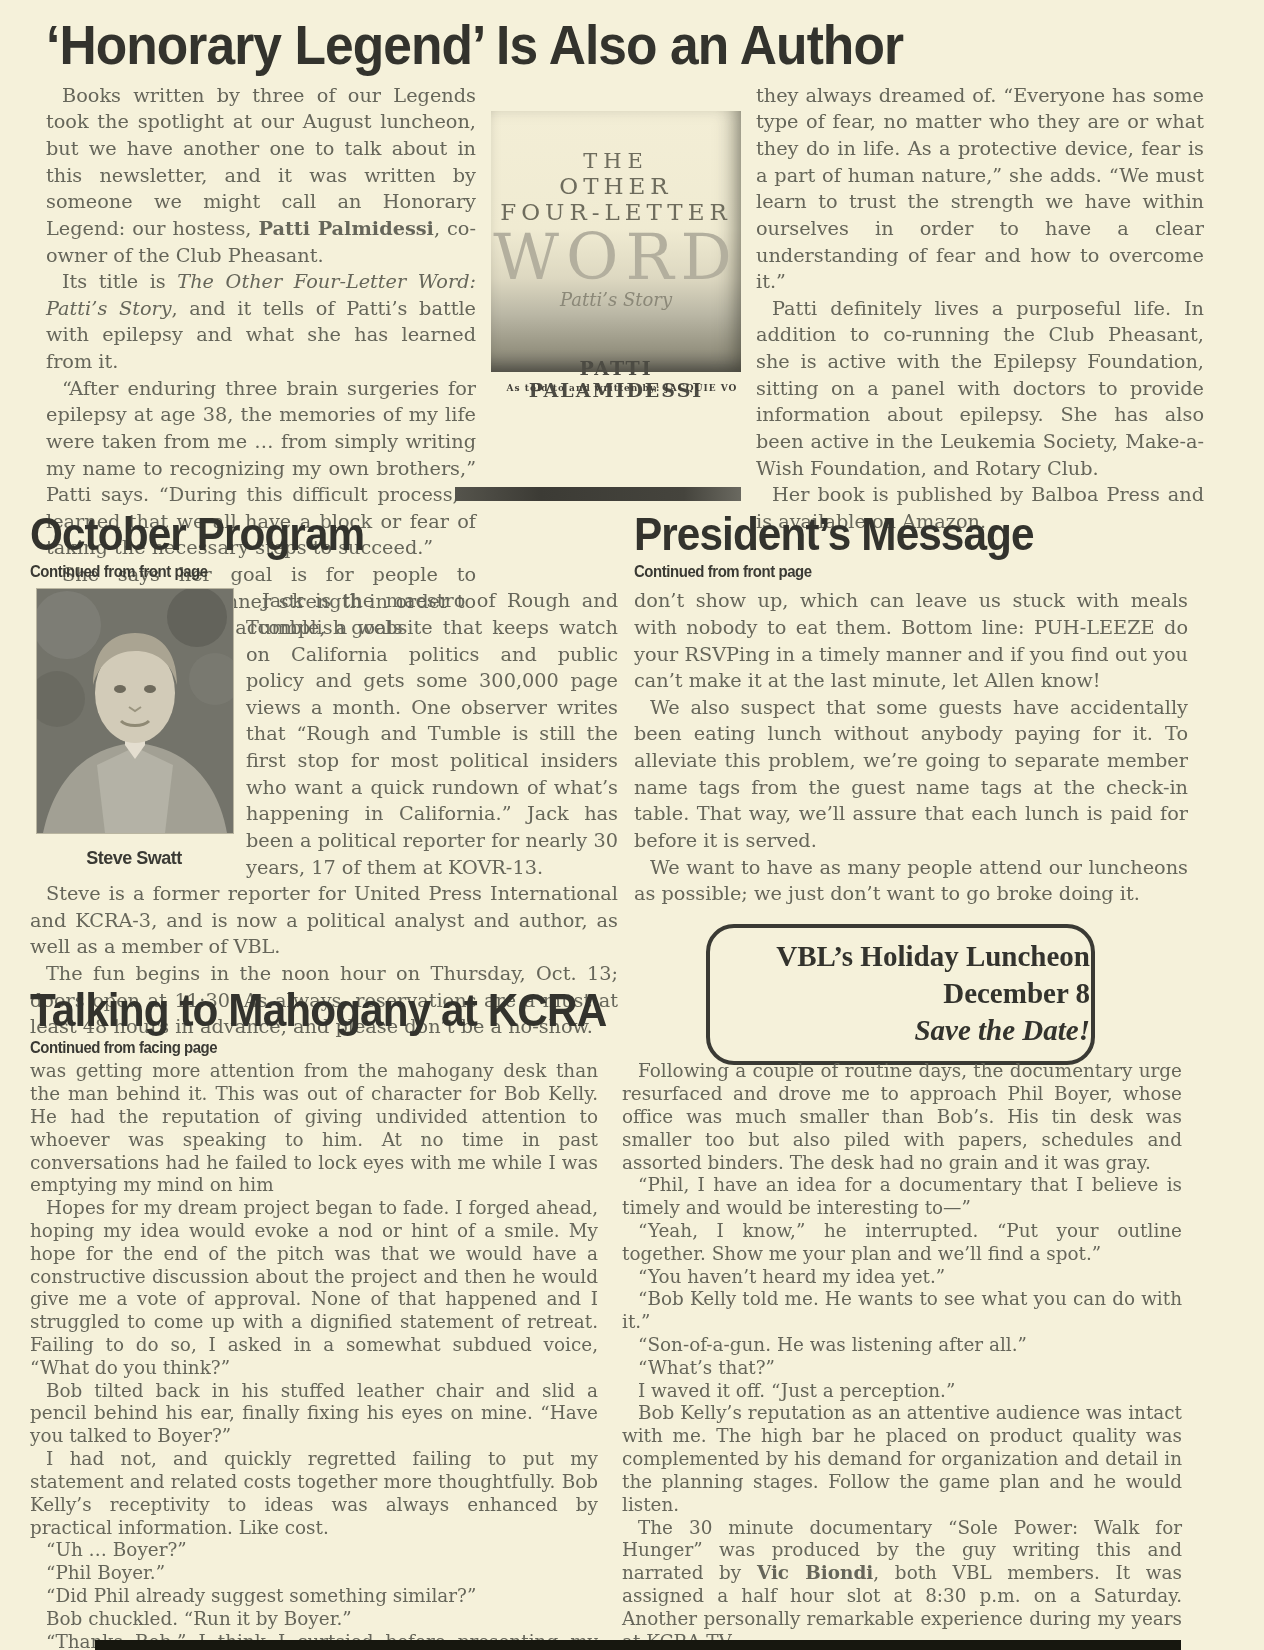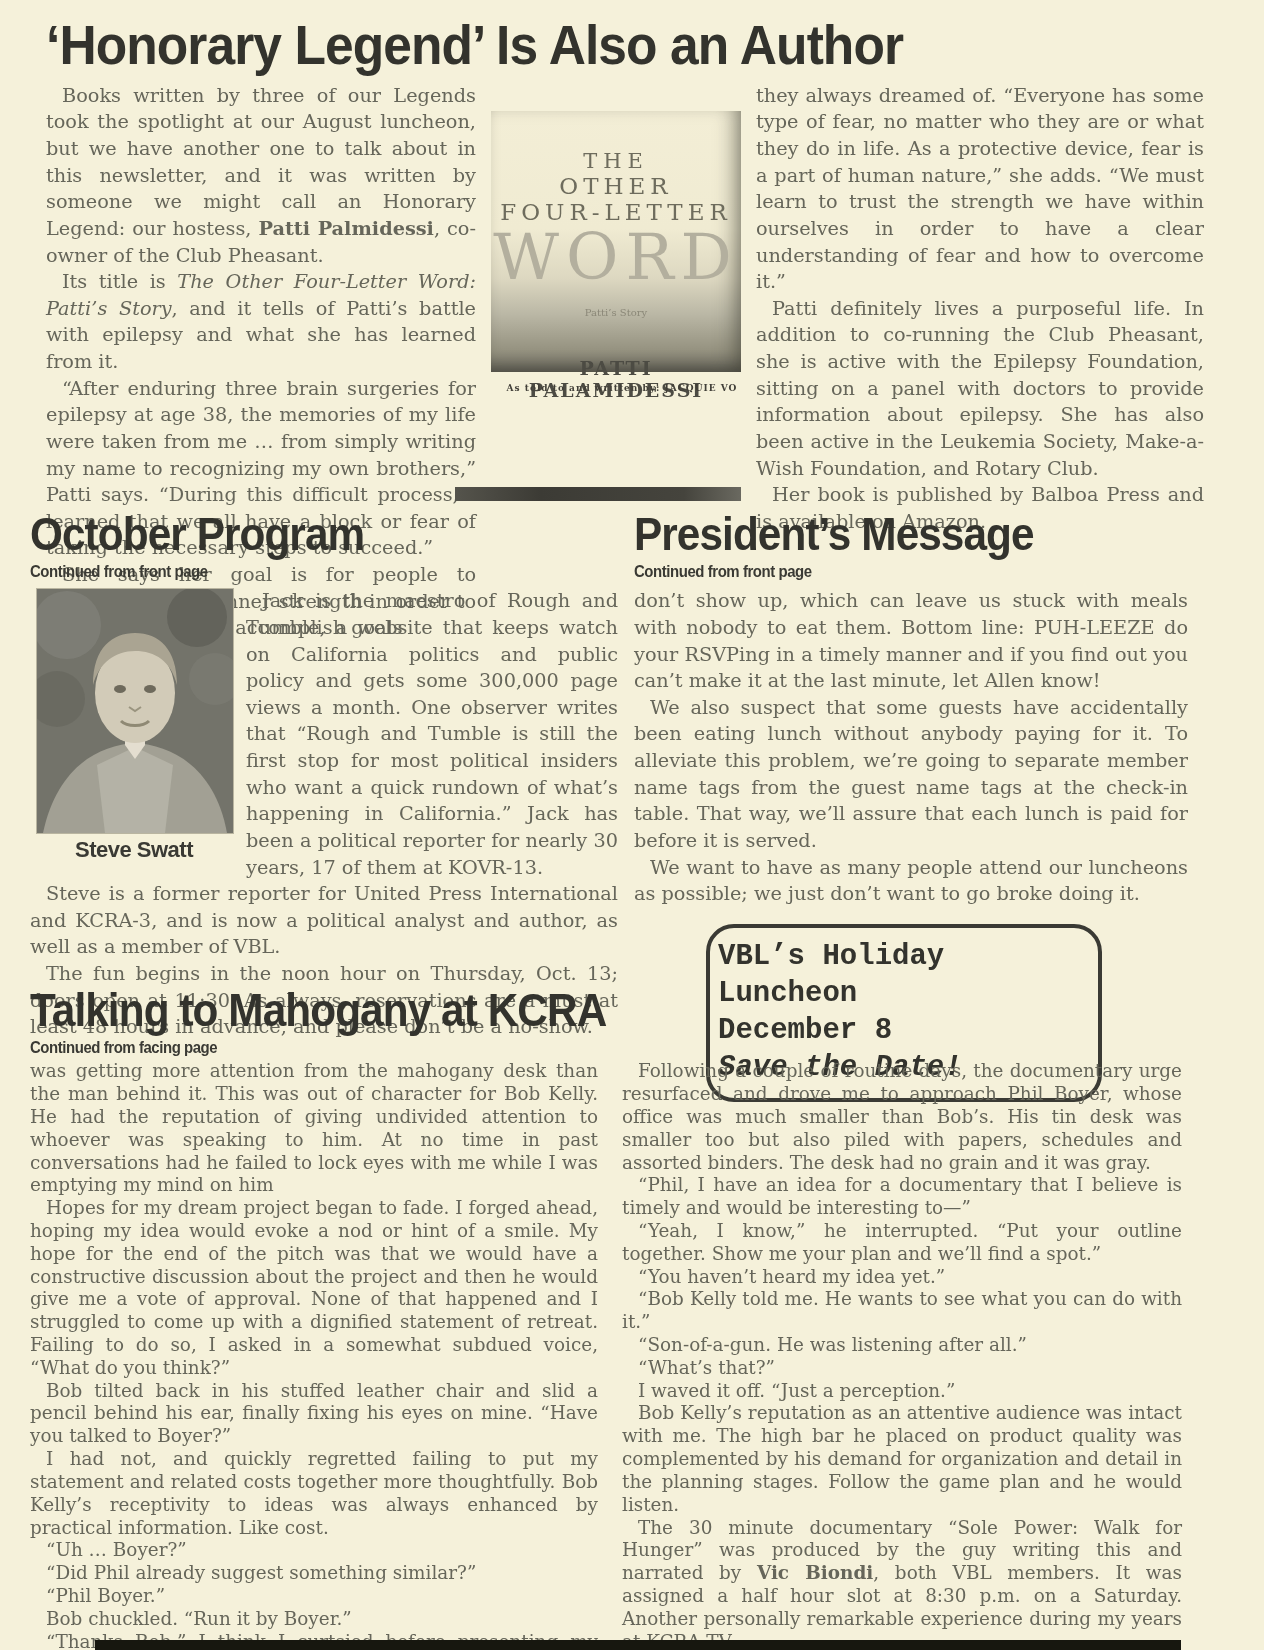--- a/index.html
+++ b/index.html
@@ -34,39 +34,39 @@
   .col-a1r{flex:1;}
   .book{
     width:250px;height:261px;margin-top:28px;flex:0 0 250px;
     background:linear-gradient(180deg,#f3eed6 0%,#f0ebd2 45%,#ddd8c1 64%,#bab7a5 78%,#94917f 92%,#6d6b60 100%);
     box-shadow:inset -16px 0 20px -10px rgba(60,60,50,0.55), inset 0 -12px 16px -8px rgba(40,40,34,0.45);
     text-align:center;position:relative;
   }
   .book .t1{padding-top:38px;font-size:21px;letter-spacing:6px;color:#6e6c5d;}
   .book .t2,.book .t3{font-size:23px;letter-spacing:5px;color:#6e6c5d;}
   .book .t4{font-size:64px;letter-spacing:7px;color:#b3af9e;line-height:1.0;}
-  .book .t5{font-size:10px;color:#8b8878;margin-top:18px;}
+  .book .t5{font-size:18px;font-style:italic;color:#8b8878;margin-top:0;}
   .book .t6{position:absolute;left:0;right:0;top:246px;font-size:19px;letter-spacing:2px;color:#4c4b43;font-weight:bold;}
   .book .t7{position:absolute;left:0;right:0;top:272px;font-size:9px;letter-spacing:1px;color:#413f38;font-weight:bold;padding-left:12px;}
 
   
   .sec23{position:absolute;top:510px;left:30px;width:1158px;display:flex;gap:16px;}
   .sec23 p{font-size:19.3px;line-height:1.38;}
   .col-oct{width:588px;}
   .col-pres{flex:1;}
   .photo-block{float:left;width:196px;margin:6px 14px 2px 6px;}
   .photo{width:196px;height:244px;display:block;border:1px solid #b9b5a0;}
   .photo-caption{
     text-align:center;font-family:"Liberation Sans",sans-serif;font-weight:bold;
-    font-size:22px;color:#3a3a34;margin-top:3px;letter-spacing:-0.5px;
+    font-size:18px;color:#3a3a34;margin-top:14px;letter-spacing:-0.5px;
   }
   .holiday-box{
     width:372px;margin:16px 0 0 72px;border:4px solid #3a3a34;border-radius:28px;
-    padding:10px 8px 12px 8px;text-align:left;
-    font-family:Liberation Mono, monospace;font-weight:bold;color:#33332d;
+    padding:10px 1px 12px 8px;text-align:right;
+    font-family:Liberation Serif, serif;font-weight:bold;color:#33332d;
   }
   .holiday-box div{font-size:29px;line-height:1.28;}
   .holiday-box .save{font-style:italic;}
 
   
   .sec4{position:absolute;top:986px;left:30px;width:1152px;}
   .row4{display:flex;gap:24px;margin-top:2px;}
   .row4 p{font-size:18.4px;line-height:1.24;}
   .col-mahl{width:568px;}
   .col-mahr{flex:1;}
@@ -156,22 +156,22 @@
 <section class="sec4">
   <h2 class="headline">Talking to Mahogany at KCRA</h2>
   <div class="continued" style="margin-bottom:0;">Continued from facing page</div>
   <div class="row4">
     <div class="col-mahl">
         <p class="flush"><span>was getting more attention from the mahogany desk than the man behind it. This was out of character for Bob Kelly. He had the reputation of giving undivided attention to whoever was speaking to him. At no time in past conversations had he failed to lock eyes with me while I was emptying my mind on him</span></p>
         <p><span>Hopes for my dream project began to fade. I forged ahead, hoping my idea would evoke a nod or hint of a smile. My hope for the end of the pitch was that we would have a constructive discussion about the project and then he would give me a vote of approval. None of that happened and I struggled to come up with a dignified statement of retreat. Failing to do so, I asked in a somewhat subdued voice, “What do you think?”</span></p>
         <p><span>Bob tilted back in his stuffed leather chair and slid a pencil behind his ear, finally fixing his eyes on mine. “Have you talked to Boyer?”</span></p>
         <p><span>I had not, and quickly regretted failing to put my statement and related costs together more thoughtfully. Bob Kelly’s receptivity to ideas was always enhanced by practical information. Like cost.</span></p>
         <p><span>“Uh … Boyer?”</span></p>
+        <p><span>“Phil Boyer.”</span></p>
         <p><span>“Did Phil already suggest something similar?”</span></p>
-        <p><span>“Phil Boyer.”</span></p>
         <p><span>Bob chuckled. “Run it by Boyer.”</span></p>
         <p><span>“Thanks Bob.” I think I curtsied before presenting my backside to Bob’s desk. It didn’t matter. He had already shifted into automatic.</span></p>
       </div>
     <div class="col-mahr">
         <p><span>Following a couple of routine days, the documentary urge resurfaced and drove me to approach Phil Boyer, whose office was much smaller than Bob’s. His tin desk was smaller too but also piled with papers, schedules and assorted binders. The desk had no grain and it was gray.</span></p>
         <p><span>“Phil, I have an idea for a documentary that I believe is timely and would be interesting to—”</span></p>
         <p><span>“Yeah, I know,” he interrupted. “Put your outline together. Show me your plan and we’ll find a spot.”</span></p>
         <p><span>“You haven’t heard my idea yet.”</span></p>
         <p><span>“Bob Kelly told me. He wants to see what you can do with it.”</span></p>
         <p><span>“Son-of-a-gun. He was listening after all.”</span></p>

